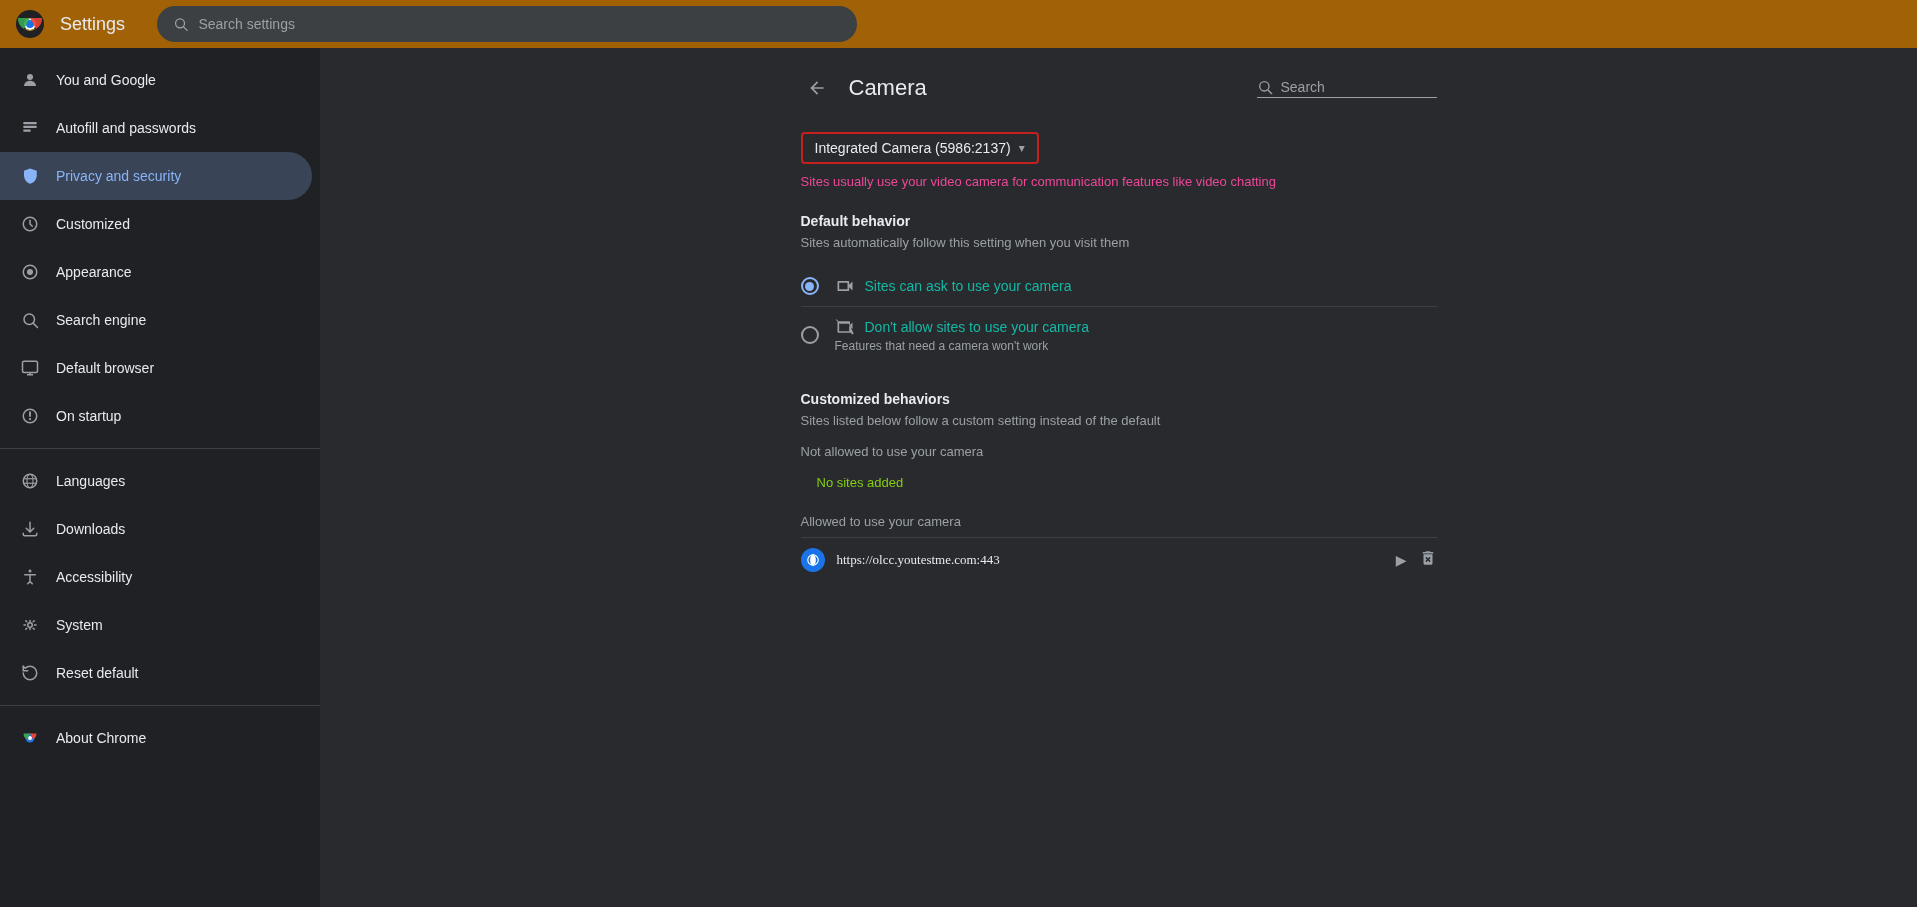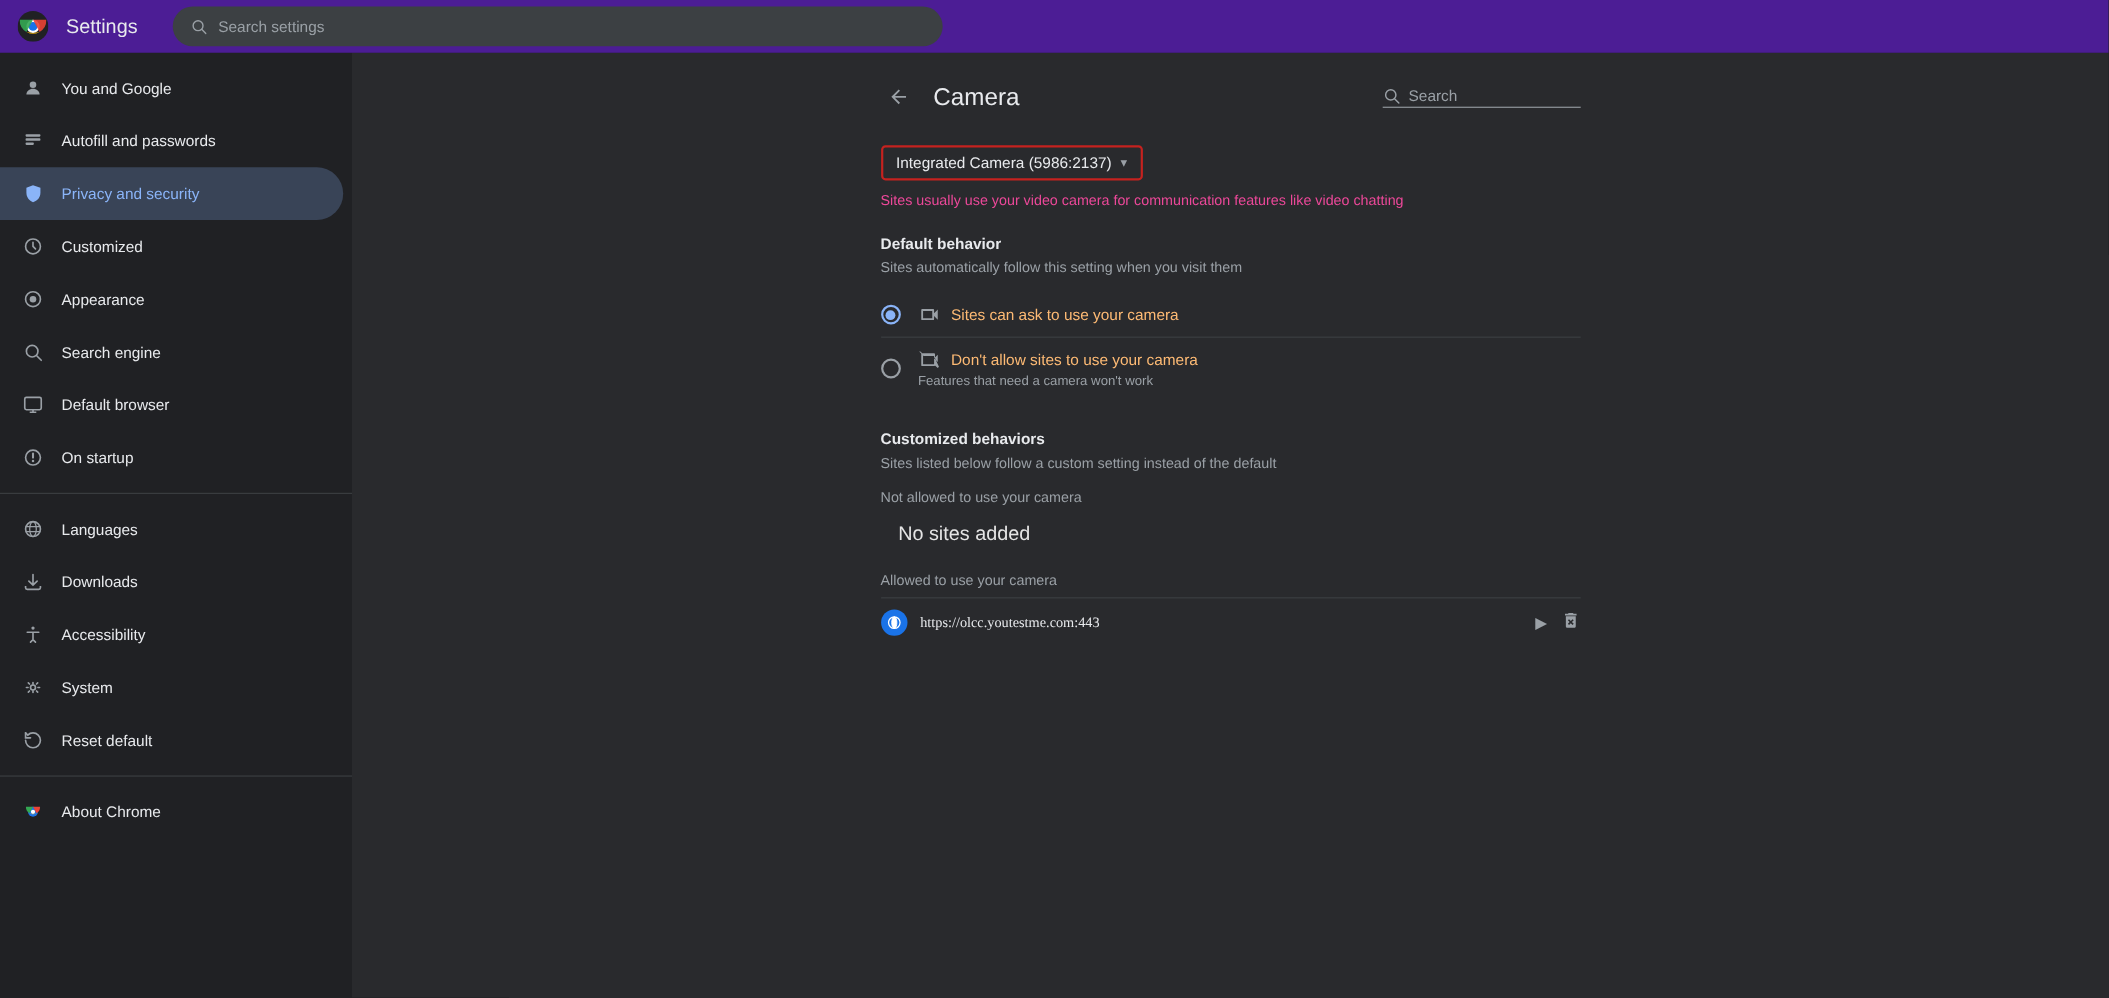--- a/index.html
+++ b/index.html
@@ -10,21 +10,21 @@
       font-size: 14px;
       height: 907px;
       width: 1917px;
       overflow: hidden;
       display: flex;
       flex-direction: column;
     }
 
     
     .top-bar {
-      background: #4c1d95;
+      background: #a16207;
       height: 48px;
       display: flex;
       align-items: center;
       padding: 16px 16px;
       gap: 16px;
       flex-shrink: 0;
     }
     .top-bar-logo {
       width: 28px;
       height: 28px;
@@ -245,21 +245,21 @@
       flex-direction: column;
       gap: 2px;
     }
     .radio-main {
       display: flex;
       align-items: center;
       gap: 10px;
     }
     .radio-label {
       font-size: 14px;
-      color: #fdba74;
+      color: #14b8a6;
     }
     .radio-desc {
       font-size: 12px;
       color: #9aa0a6;
       margin-left: 0;
     }
 
     
     .behaviors-section {
       margin-top: 28px;
@@ -276,22 +276,22 @@
       margin-bottom: 16px;
     }
     .sub-section-title {
       font-size: 13px;
       font-weight: 500;
       color: #9aa0a6;
       margin-top: 16px;
       margin-bottom: 8px;
     }
     .no-sites {
-      font-size: 18px;
-      color: #e5e5e5;
+      font-size: 13px;
+      color: #84cc16;
       padding: 8px 16px;
     }
 
     
     .site-row {
       display: flex;
       align-items: center;
       gap: 12px;
       padding: 10px 0;
       border-top: 1px solid #3c4043;

